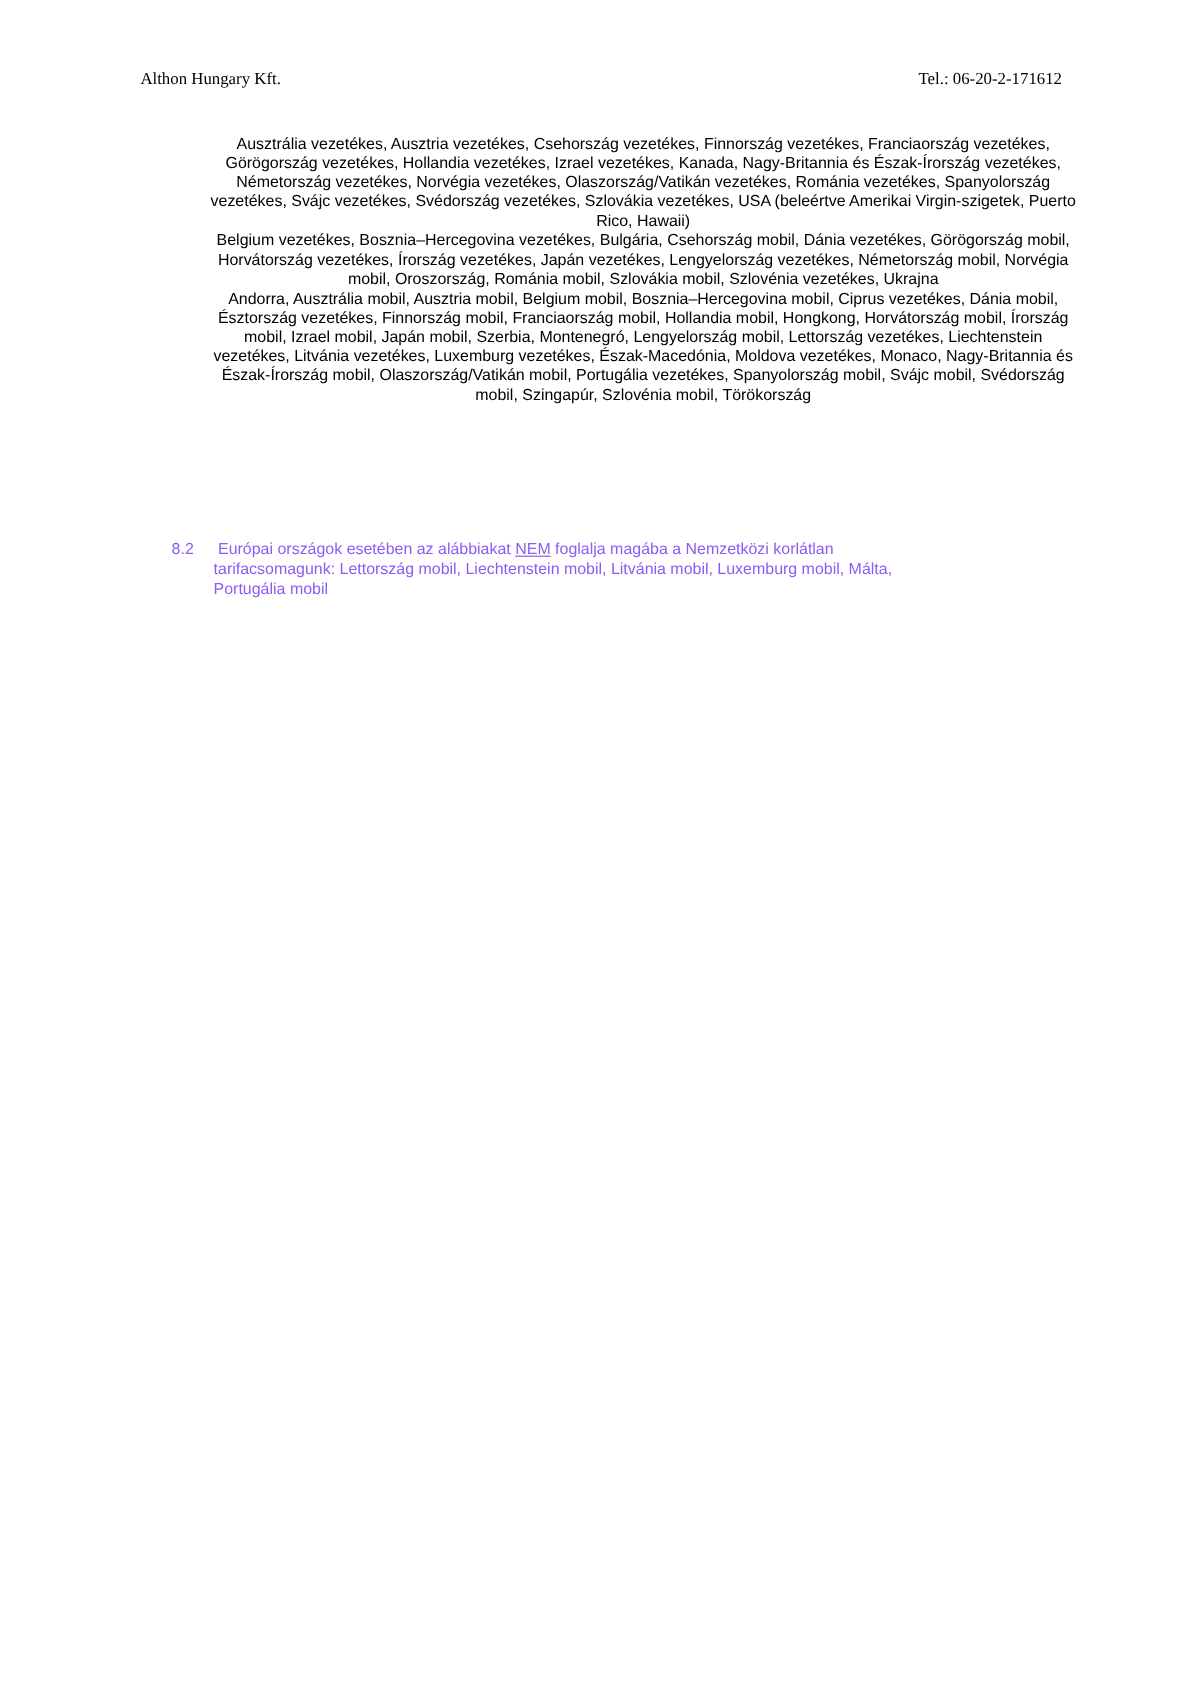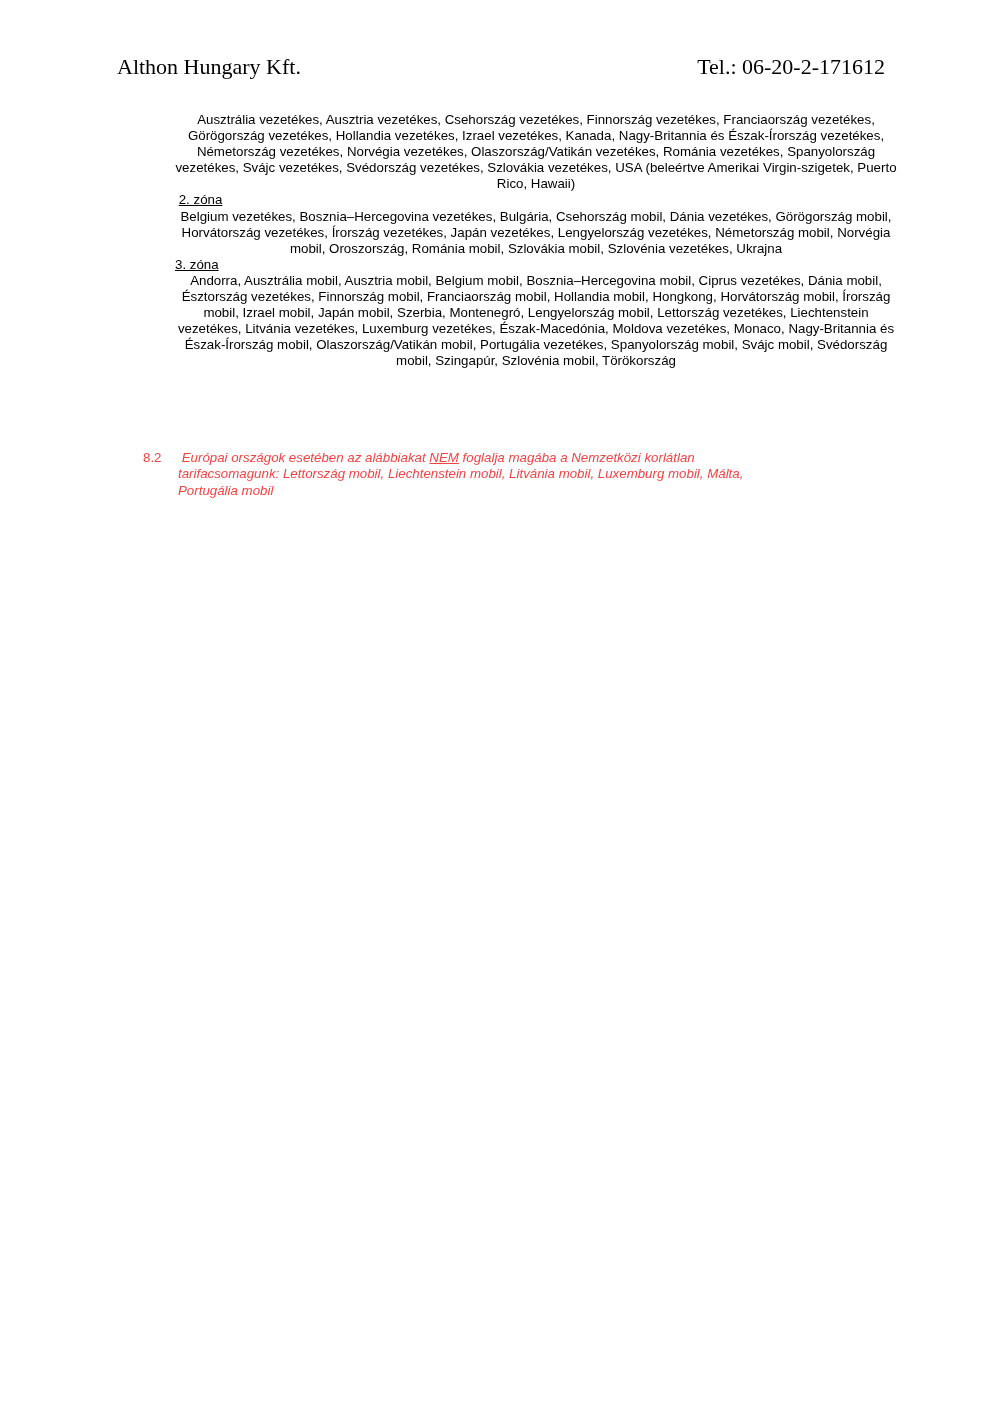--- a/index.html
+++ b/index.html
@@ -18,21 +18,21 @@
   
   .page-header {
     position: absolute;
     left: 117px;
     top: 55px;
     width: 768px;
     display: flex;
     justify-content: space-between;
     align-items: baseline;
     font-family: "Liberation Serif", "DejaVu Serif", serif;
-    font-size: 22px;
+    font-size: 14px;
     line-height: 24px;
     color: #000000;
     white-space: nowrap;
   }
 
   
   .doc-body {
     position: absolute;
     left: 175px;
     top: 112px;
@@ -70,34 +70,33 @@
 
   
   .clause {
     position: absolute;
     left: 143px;
     top: 450px;
     width: 754px;
     font-family: "Liberation Sans", "DejaVu Sans", sans-serif;
     font-size: 13.3px;
     line-height: 16.4px;
-    color: #ef4444;
+    color: #8b5cf6;
     display: flex;
     align-items: flex-start;
   }
   .clause-number {
     flex: 0 0 auto;
     width: 35px;
     white-space: nowrap;
   }
   .clause-body {
     flex: 1 1 auto;
     padding-left: 0px;
     max-width: 586px;
-    font-style: italic;
   }
   .u {
     text-decoration: underline;
     text-underline-offset: 1px;
   }
   .lead-space { white-space: pre; }
 </style>
 </head>
 <body>
 
@@ -105,29 +104,23 @@
 
   <div class="page-header">
     <span>Althon Hungary Kft.</span>
     <span>Tel.: 06-20-2-171612</span>
   </div>
 
   <div class="doc-body">
 
     <p class="zone-list">Ausztrália vezetékes, Ausztria vezetékes, Csehország vezetékes, Finnország vezetékes, Franciaország vezetékes, Görögország vezetékes, Hollandia vezetékes, Izrael vezetékes, Kanada, Nagy-Britannia és Észak-Írország vezetékes, Németország vezetékes, Norvégia vezetékes, Olaszország/Vatikán vezetékes, Románia vezetékes, Spanyolország vezetékes, Svájc vezetékes, Svédország vezetékes, Szlovákia vezetékes, USA (beleértve Amerikai Virgin-szigetek, Puerto Rico, Hawaii)</p>
 
-    <div class="zone-heading-row">
-      <span class="lead-space"> </span><span class="zone-heading">2. zóna</span>
-    </div>
 
     <p class="zone-list"> Belgium vezetékes, Bosznia–Hercegovina vezetékes, Bulgária, Csehország mobil, Dánia vezetékes, Görögország mobil, Horvátország vezetékes, Írország vezetékes, Japán vezetékes, Lengyelország vezetékes, Németország mobil, Norvégia mobil, Oroszország, Románia mobil, Szlovákia mobil, Szlovénia vezetékes, Ukrajna</p>
 
-    <div class="zone-heading-row">
-      <span class="zone-heading">3. zóna</span>
-    </div>
 
     <p class="zone-list">Andorra, Ausztrália mobil, Ausztria mobil, Belgium mobil, Bosznia–Hercegovina mobil, Ciprus vezetékes, Dánia mobil, Észtország vezetékes, Finnország mobil, Franciaország mobil, Hollandia mobil, Hongkong, Horvátország mobil, Írország mobil, Izrael mobil, Japán mobil, Szerbia, Montenegró, Lengyelország mobil, Lettország vezetékes, Liechtenstein vezetékes, Litvánia vezetékes, Luxemburg vezetékes, Észak-Macedónia, Moldova vezetékes, Monaco, Nagy-Britannia és Észak-Írország mobil, Olaszország/Vatikán mobil, Portugália vezetékes, Spanyolország mobil, Svájc mobil, Svédország mobil, Szingapúr, Szlovénia mobil, Törökország</p>
 
   </div>
 
   <div class="clause">
     <span class="clause-number">8.2</span>
     <span class="clause-body"><span class="lead-space"> Európai országok esetében az alábbiakat </span><span class="u">NEM</span><span> foglalja magába a Nemzetközi korlátlan tarifacsomagunk: Lettország mobil, Liechtenstein mobil, Litvánia mobil, Luxemburg mobil, Málta, Portugália mobil</span></span>
   </div>
 

